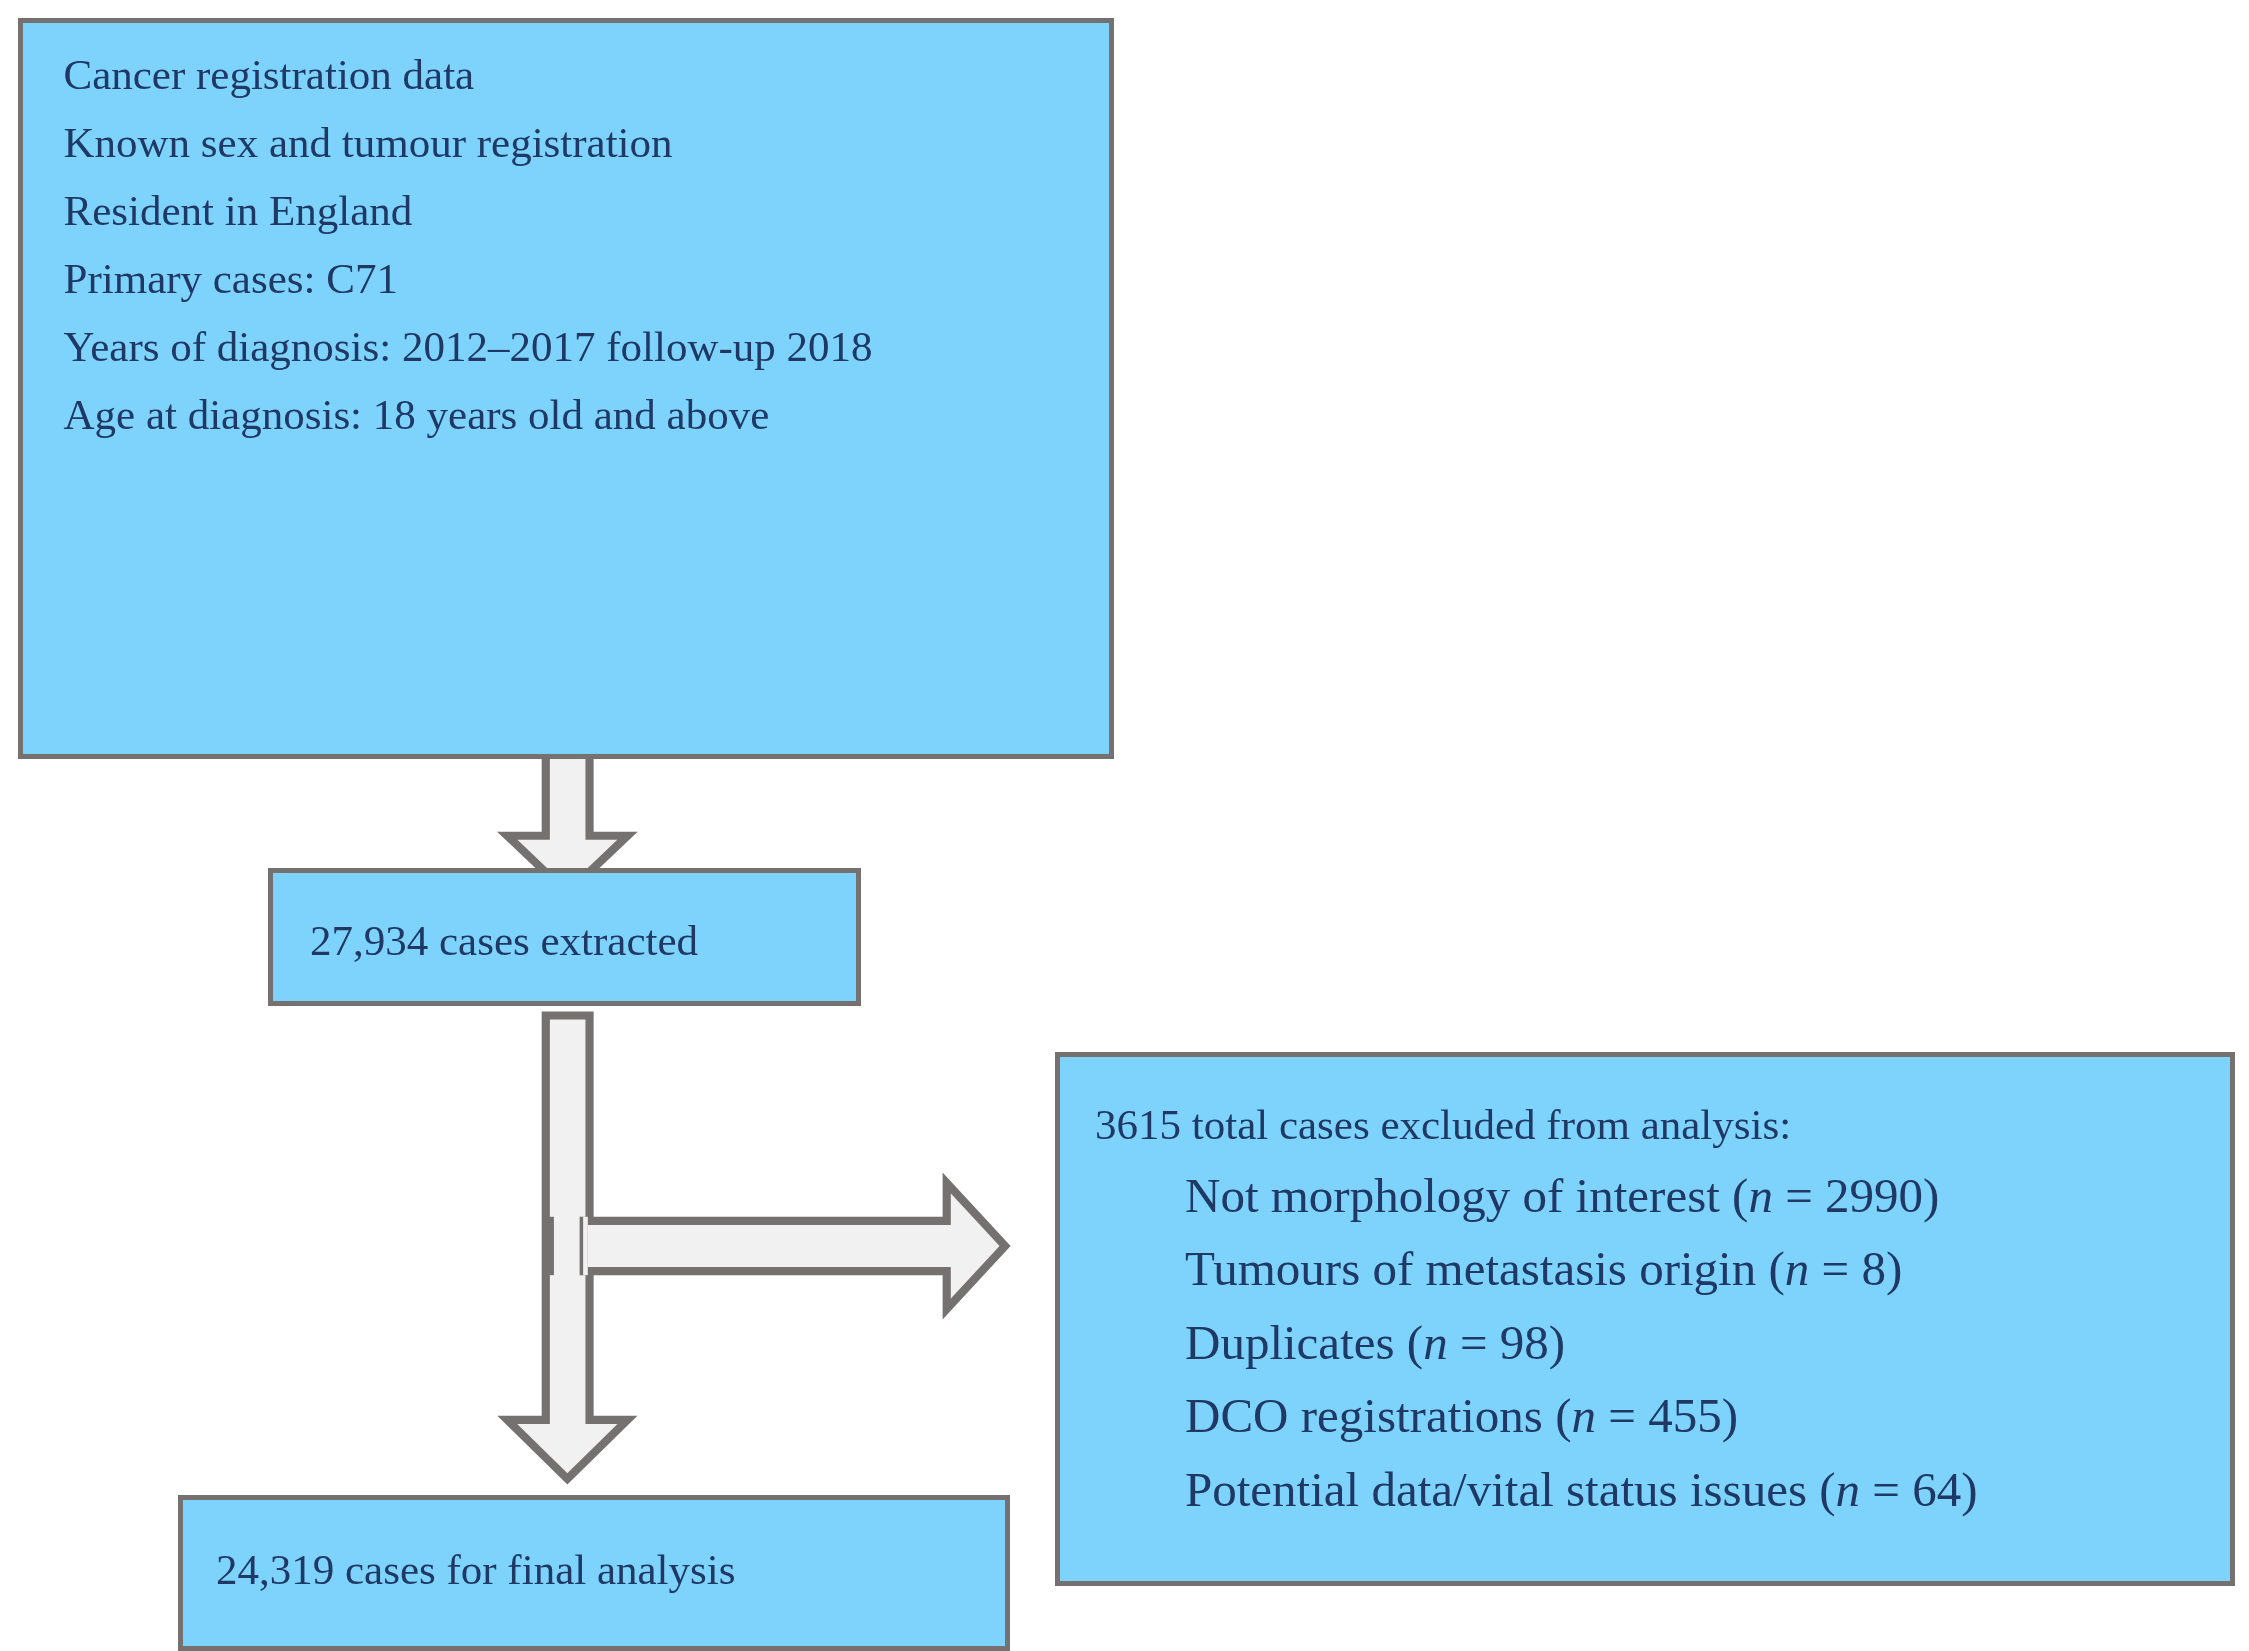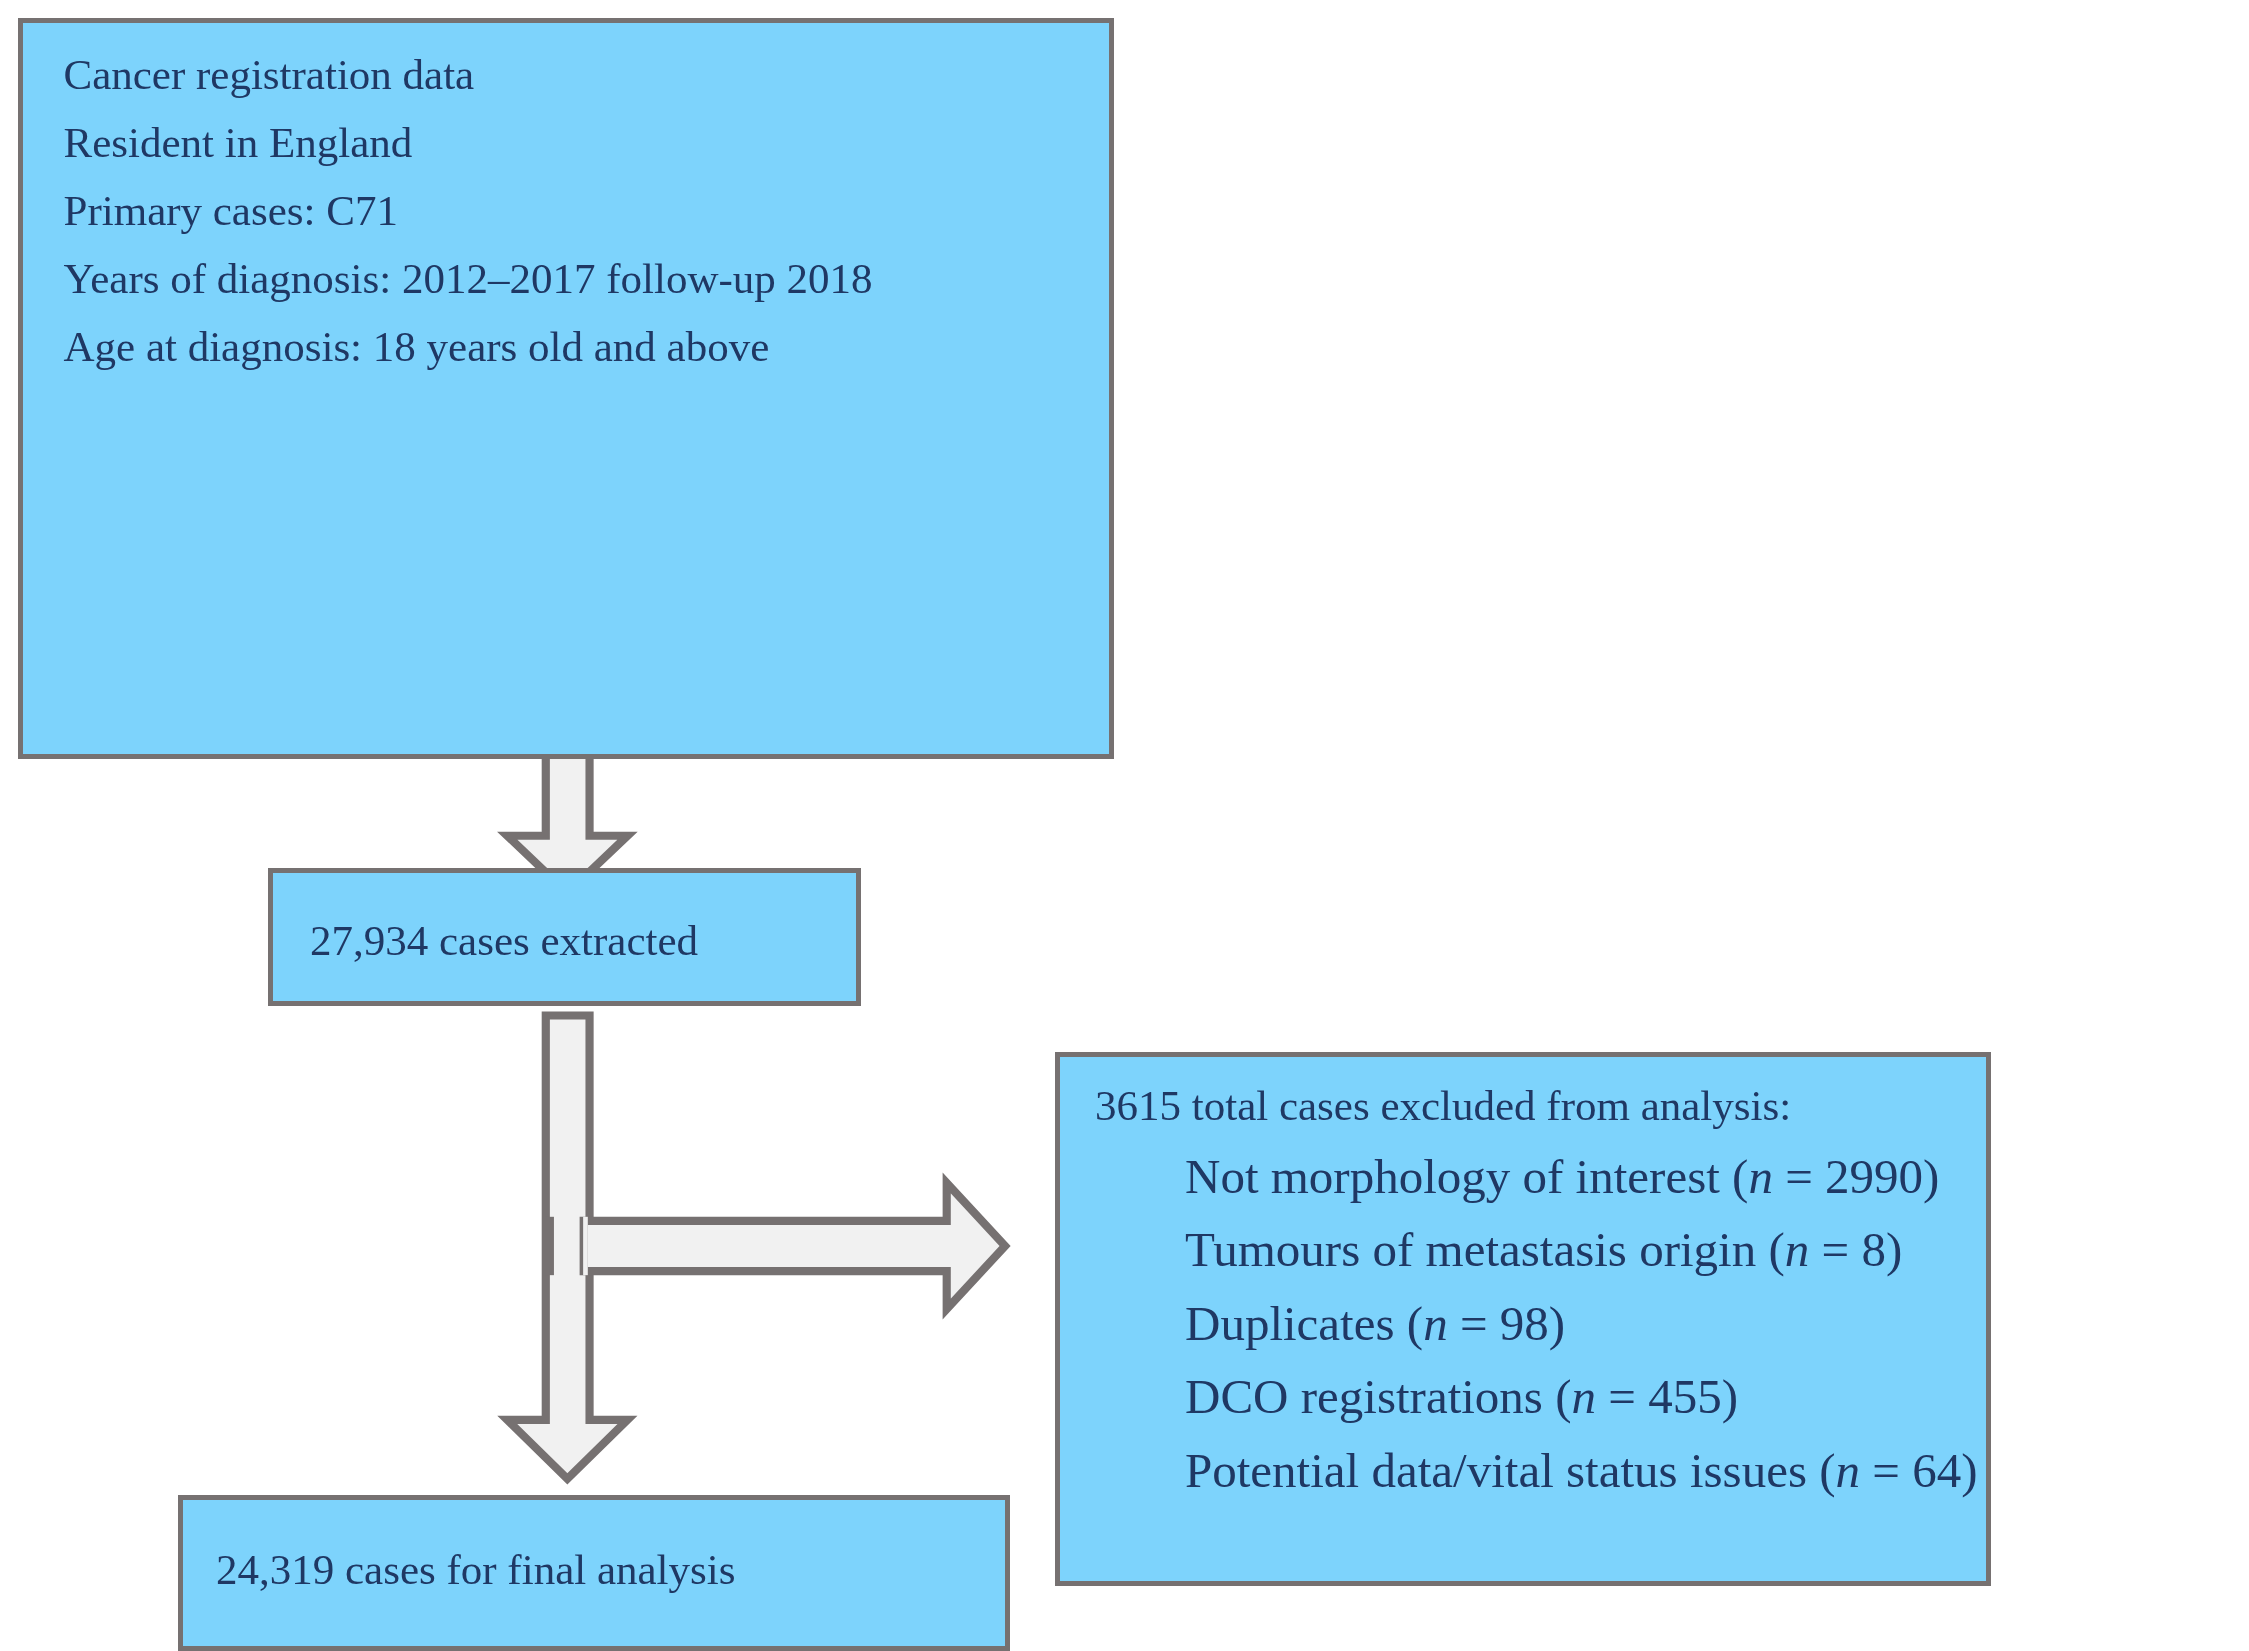--- a/index.html
+++ b/index.html
@@ -59,23 +59,23 @@
     position: absolute;
     left: 37px;
     top: 46px;
     font-size: 43px;
   }
 
   
   #box-excluded {
     left: 1055px;
     top: 1052px;
-    width: 936px;
+    width: 1180px;
     height: 534px;
-    padding: 27px 0 0 35px;
+    padding: 46px 0 0 35px;
   }
   #box-excluded .excl-head {
     font-size: 43px;
     margin: 0 0 24.5px 0;
   }
   #box-excluded .excl-item {
     font-size: 49px;
     margin: 0 0 24.5px 90px;
   }
   #box-excluded .excl-item:last-child { margin-bottom: 0; }
@@ -113,20 +113,21 @@
   </g>
 
   <g>
     <line x1="942" y1="2085" x2="942" y2="2185" stroke="#767171" stroke-width="14"></line>
     <line x1="1003" y1="2085" x2="1003" y2="2185" stroke="#f1f1f1" stroke-width="8"></line>
   </g>
 </svg>
 
 <div class="node-box" id="box-criteria">
   <div class="node-text">Cancer registration data</div>
+  <div class="node-text">Known sex and tumour registration</div>
   <div class="node-text">Resident in England</div>
   <div class="node-text">Primary cases: C71</div>
   <div class="node-text">Years of diagnosis: 2012–2017 follow-up 2018</div>
   <div class="node-text">Age at diagnosis: 18 years old and above</div>
 </div>
 
 <div class="node-box" id="box-extracted">
   <div class="node-text">27,934 cases extracted</div>
 </div>
 

